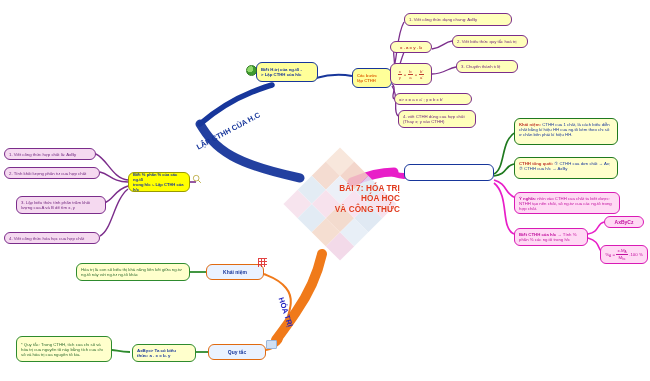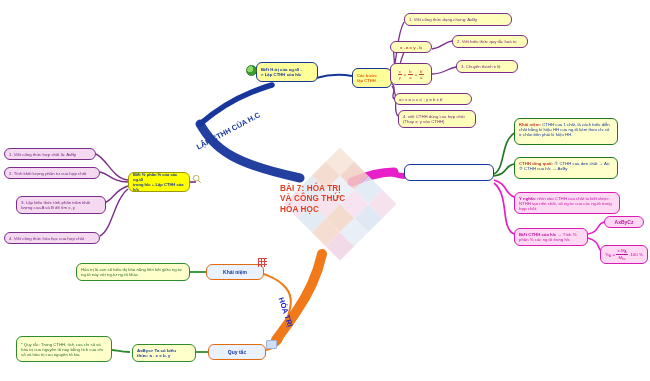--- a/index.html
+++ b/index.html
@@ -16,21 +16,21 @@
     position:absolute;left:280px;top:150px;width:120px;height:108px;
   }
   #center-node .grid{
     position:absolute;left:50%;top:50%;width:80px;height:80px;
     transform:translate(-50%,-50%) rotate(45deg);
     display:grid;grid-template-columns:repeat(4,1fr);grid-template-rows:repeat(4,1fr);
     opacity:.85;
   }
   #center-node .grid i{display:block;}
   #center-label{
-    position:absolute;left:0;top:34px;width:120px;text-align:left;
+    position:absolute;left:0;top:34px;width:120px;text-align:right;
     color:#e03a1e;font-weight:bold;font-size:8.2px;line-height:1.25;
     text-shadow:0 0 1px #fff;letter-spacing:.1px;
   }
 
   
   .branch-title{position:absolute;font-weight:bold;white-space:nowrap;}
 
   
   .bx{position:absolute;border-radius:6px;border:1px solid #999;
       background:#ffffcc;font-size:4.3px;color:#333;padding:3px 4px;
@@ -136,22 +136,22 @@
         <i style="background:#f6ddea"></i>
         <i style="background:#f2d5c6"></i>
         <i style="background:#e5edf6"></i>
       <i style="background:#f6e0ec"></i>
         <i style="background:#dde8f3"></i>
         <i style="background:#f4d9c9"></i>
         <i style="background:#f1d4e6"></i>
     </div>
     <div id="center-label">
       <div>BÀI 7: HÓA TRỊ</div>
+      <div>HÓA HỌC</div>
       <div>VÀ CÔNG THỨC</div>
-      <div>HÓA HỌC</div>
     </div>
   </div>
 
   <div class="branch-title" style="left:197px;top:143px;font-size:7.5px;color:#17369b;transform:rotate(-28deg);transform-origin:left center;">LẬP CTHH CỦA H.C</div>
 
   <div class="branch-title" style="left:405px;top:168px;font-size:7.8px;color:#17369b;">CÔNG THỨC HÓA HỌC</div>
 
   <div class="branch-title" style="left:281px;top:293px;font-size:7.5px;color:#2020c0;transform:rotate(72deg);transform-origin:left center;">HÓA TRỊ</div>
 
   <div class="bx blue-box ttl" style="left:256px;top:62px;width:62px;height:20px;font-size:4.3px;display:flex;flex-direction:column;justify-content:center;">

